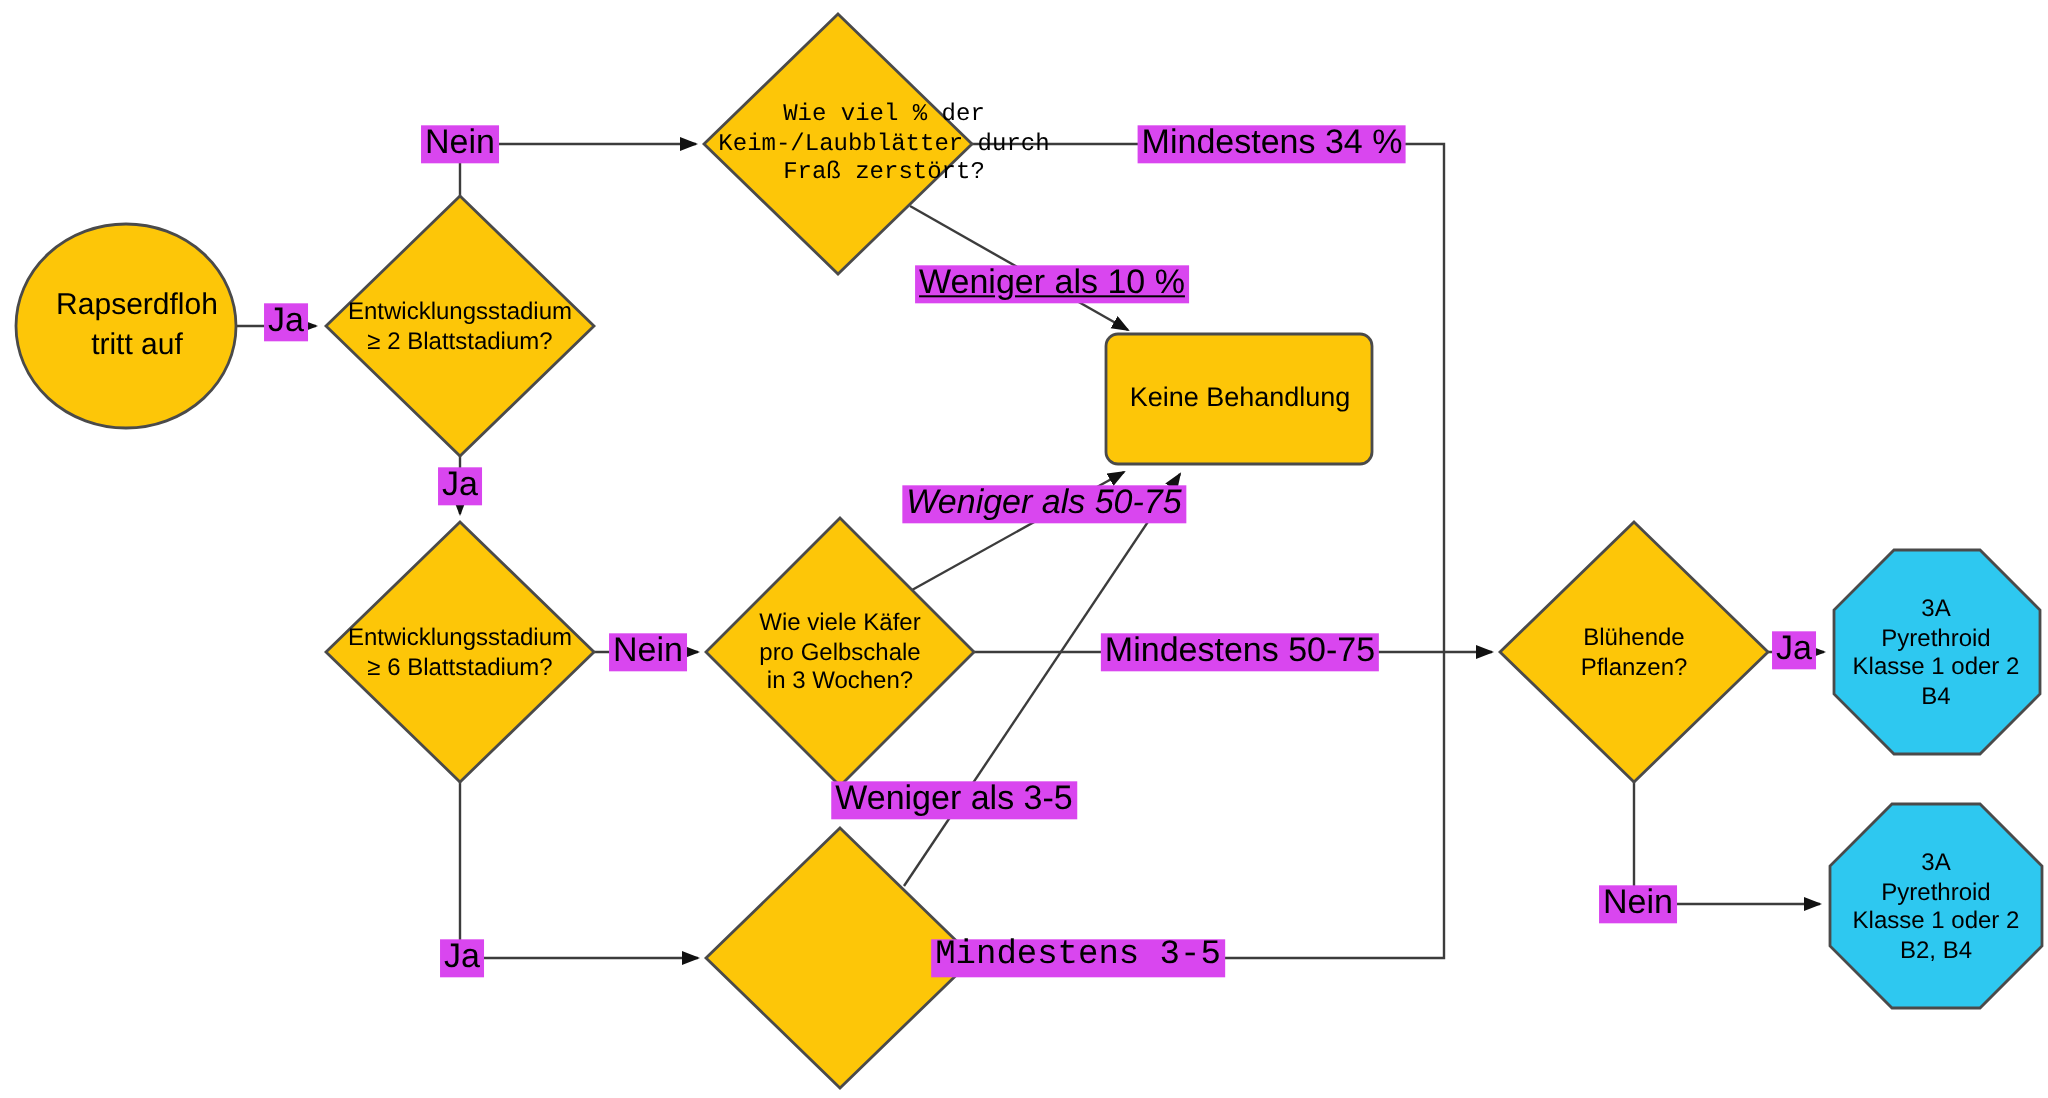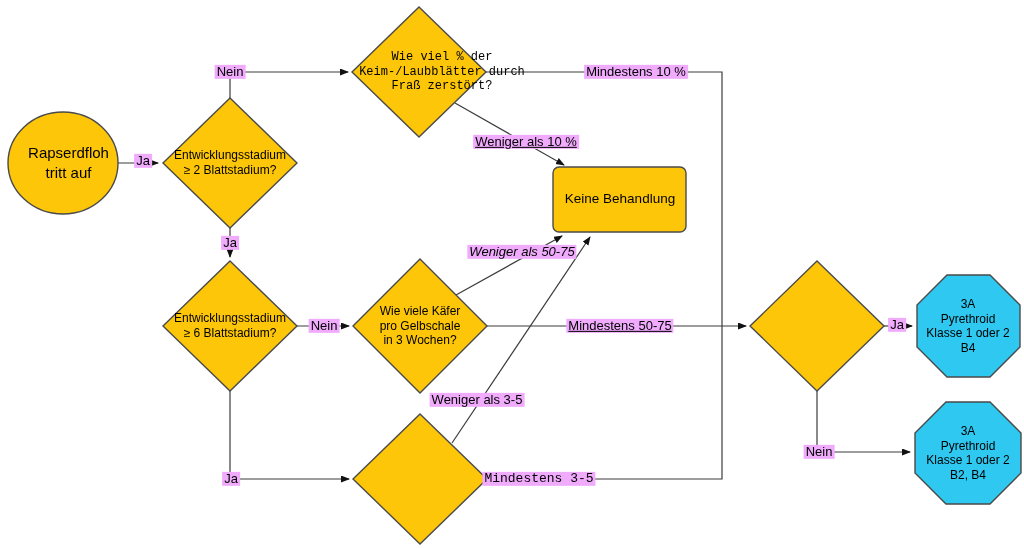--- a/index.html
+++ b/index.html
@@ -17,22 +17,22 @@
     text-align:center;
     color:#000;
     white-space:pre-line;
     line-height:1.22;
     pointer-events:none;
   }
   .node-label{font-size:12px;}
   .start-label{font-size:15px;line-height:1.35;}
   .rect-label{font-size:13.5px;}
   .edge-label{
-    font-size:13px;
-    background:#f0abfc;
+    font-size:17px;
+    background:#d946ef;
     padding:0 2px;
     white-space:nowrap;
     line-height:1.1;
   }
 </style>
 </head>
 <body>
 
 <div id="canvas">
 
@@ -78,37 +78,39 @@
   <div class="label node-label" style="left:230px;top:163px;width:150px;">Entwicklungsstadium
 ≥ 2 Blattstadium?</div>
   <div class="label node-label" style="left:442px;top:72px;width:170px;font-family:Liberation Mono, monospace;">Wie viel % der
 Keim-/Laubblätter durch
 Fraß zerstört?</div>
   <div class="label node-label" style="left:230px;top:326px;width:150px;">Entwicklungsstadium
 ≥ 6 Blattstadium?</div>
   <div class="label node-label" style="left:420px;top:326px;width:140px;">Wie viele Käfer
 pro Gelbschale
 in 3 Wochen?</div>
+  <div class="label node-label" style="left:817px;top:326px;width:120px;">Blühende
+Pflanzen?</div>
   <div class="label rect-label" style="left:620px;top:199px;width:149px;">Keine Behandlung</div>
   <div class="label node-label" style="left:968px;top:326px;width:110px;">3A
 Pyrethroid
 Klasse 1 oder 2
 B4</div>
   <div class="label node-label" style="left:968px;top:453px;width:110px;">3A
 Pyrethroid
 Klasse 1 oder 2
 B2, B4</div>
 
   <div class="label edge-label" style="left:143px;top:161px;">Ja</div>
   <div class="label edge-label" style="left:230px;top:72px;">Nein</div>
-  <div class="label edge-label" style="left:636px;top:72px;">Mindestens 10 %</div>
+  <div class="label edge-label" style="left:636px;top:72px;">Mindestens 34 %</div>
   <div class="label edge-label" style="left:526px;top:142px;text-decoration:underline;">Weniger als 10 %</div>
   <div class="label edge-label" style="left:230px;top:243px;">Ja</div>
   <div class="label edge-label" style="left:324px;top:326px;">Nein</div>
   <div class="label edge-label" style="left:522px;top:252px;font-style:italic;">Weniger als 50-75</div>
-  <div class="label edge-label" style="left:620px;top:326px;text-decoration:underline;">Mindestens 50-75</div>
+  <div class="label edge-label" style="left:620px;top:326px;">Mindestens 50-75</div>
   <div class="label edge-label" style="left:231px;top:479px;">Ja</div>
   <div class="label edge-label" style="left:477px;top:400px;">Weniger als 3-5</div>
   <div class="label edge-label" style="left:539px;top:479px;font-family:Liberation Mono, monospace;">Mindestens 3-5</div>
   <div class="label edge-label" style="left:897px;top:325px;">Ja</div>
   <div class="label edge-label" style="left:819px;top:452px;">Nein</div>
 
 </div>
 
 </body></html>

